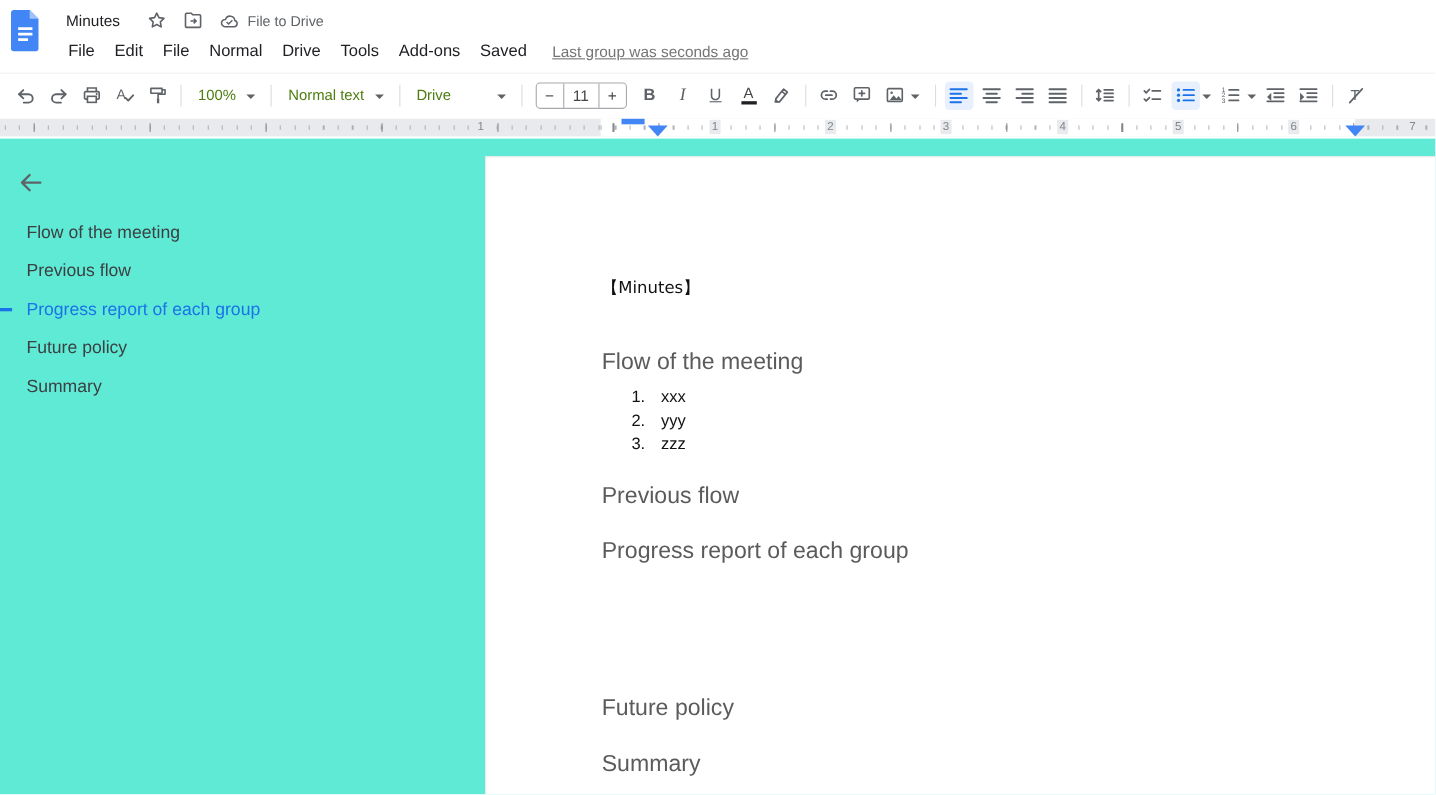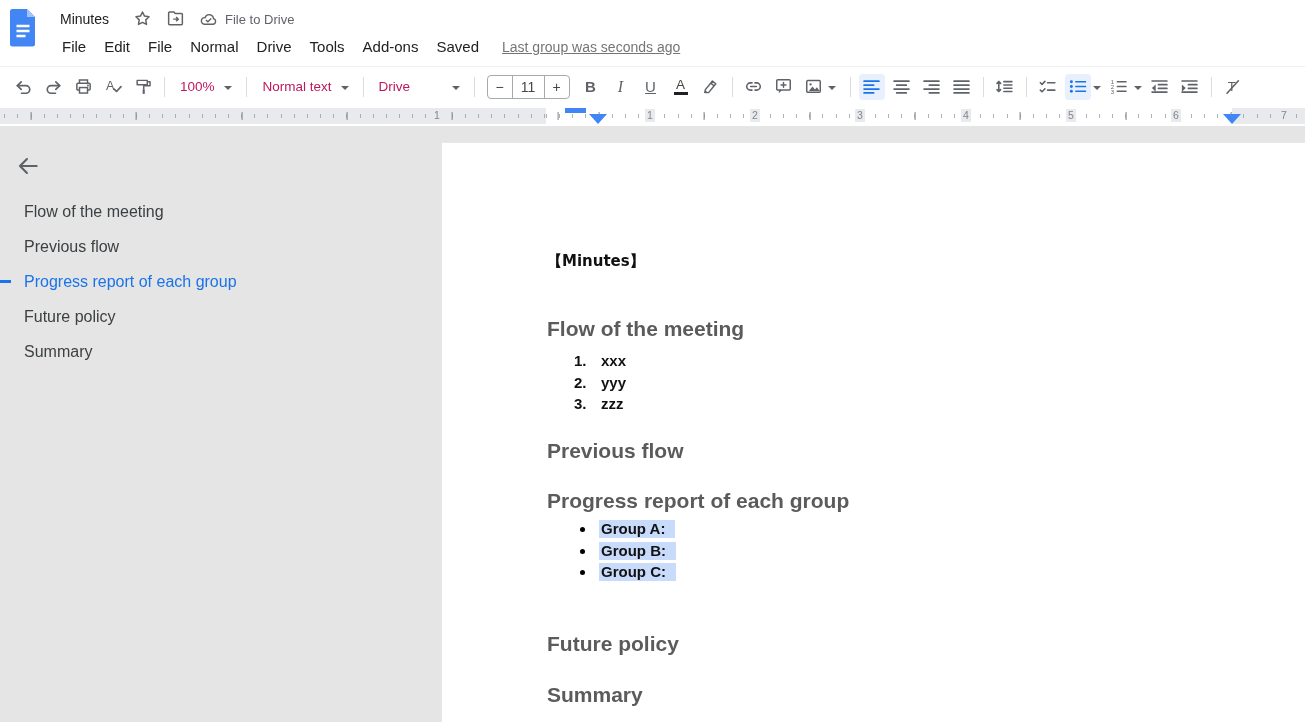--- a/index.html
+++ b/index.html
@@ -20,25 +20,25 @@
   .menu { font-size:15px; color:#202124; padding:2px 9px; border-radius:4px; cursor:pointer; }
   .lastedit { margin-left:14px; font-size:14px; color:#757575; text-decoration:underline; cursor:pointer; }
 
   
   .toolbar { height:40px; display:flex; align-items:center; padding:0 8px; border-top:1px solid #eef0f2; }
   .tb { height:26px; min-width:26px; padding:0 3px; margin:0 2px; border-radius:4px;
         display:inline-flex; align-items:center; justify-content:center; color:#5f6368; cursor:pointer; }
   .tb svg { width:19px; height:19px; }
   .tb.active { background:var(--activebg,#e8f0fe); color:var(--accent,#1a73e8); }
   .sep { width:1px; height:20px; background:#dadce0; margin:0 6px; flex:0 0 auto; }
-  .tbtext { font-size:13.5px; color:#be185d; padding:0 4px; }
+  .tbtext { font-size:13.5px; color:#4d7c0f; padding:0 4px; }
   .caret { width:0; height:0; border-left:4px solid transparent; border-right:4px solid transparent;
            border-top:4.5px solid #5f6368; margin:2px 3px 0 5px; }
   .wide  { min-width:0; }
-  .stylesel .tbtext { min-width:78px; text-align:right; }
+  .stylesel .tbtext { min-width:78px; text-align:center; }
   .fontsel .tbtext { min-width:72px; text-align:left; }
   .fsg { display:flex; align-items:center; height:24px; border:1px solid #a6a9ad; border-radius:4px; margin:0 6px; }
   .fsg .cell { width:24px; height:100%; display:flex; align-items:center; justify-content:center;
                font-size:14px; color:#444746; cursor:pointer; }
   .fsg .val { width:33px; border-left:1px solid #a6a9ad; border-right:1px solid #a6a9ad; cursor:text; }
   .glyphB { font-weight:bold; font-size:15px; color:#5f6368; }
   .glyphI { font-style:italic; font-family:"Liberation Serif",serif; font-size:16px; color:#5f6368; }
   .glyphU { font-size:15px; text-decoration:underline; color:#5f6368; }
   .acol { display:flex; flex-direction:column; align-items:center; line-height:1; }
   .acol .aletter { font-size:13.5px; font-weight:500; color:#444746; }
@@ -56,34 +56,34 @@
     background-position-x:598.6px; }
   .r-num { position:absolute; top:1px; transform:translateX(-50%); font-size:10.5px; color:#80868b;
     background:inherit; padding:0 2px; line-height:13px; }
   .m-firstline { position:absolute; left:565px; top:0; width:21px; height:5px; background:var(--marker,#4285f4); cursor:ew-resize; }
   .m-left { position:absolute; left:589px; top:6px; width:0; height:0; cursor:ew-resize;
     border-left:9px solid transparent; border-right:9px solid transparent; border-top:10px solid var(--marker,#4285f4); }
   .m-right { position:absolute; left:1223px; top:6px; width:0; height:0; cursor:ew-resize;
     border-left:9px solid transparent; border-right:9px solid transparent; border-top:10px solid var(--marker,#4285f4); }
 
   
-  .content { position:relative; height:596px; background:#e5e5e5; overflow:hidden; }
+  .content { position:relative; height:596px; background:#5eead4; overflow:hidden; }
   .outline { position:absolute; left:0; top:0; width:441px; height:100%; padding-top:28px; }
   .back { width:26px; height:26px; margin-left:16px; color:#5f6368; cursor:pointer; }
   .back svg { width:24px; height:24px; }
   .o-items { margin-top:14px; }
   .o-item { position:relative; height:35px; display:flex; align-items:center; padding-left:24px;
             font-size:16px; color:#3c4043; cursor:pointer; }
   .o-item.active { color:var(--accent,#1a73e8); }
   .o-item.active::before { content:""; position:absolute; left:0; top:16px; width:11px; height:3px;
             background:var(--accent,#1a73e8); }
 
   .page { position:absolute; left:441px; top:16px; width:880px; height:640px; background:#fff;
           border:1px solid #e6e8ea; border-right:none; }
-  .blk { position:absolute; left:105px;font-weight:bold; }
+  .blk { position:absolute; left:105px; }
   .t-minutes { top:107px; font-size:15px; line-height:22px; color:#111;
                font-family:"DejaVu Sans","Liberation Sans",sans-serif; }
   .dhead { font-size:21px; line-height:26px; color:#5b5b5b; }
   .h-flow { top:173px; } .h-prev { top:295px; } .h-prog { top:345px; }
   .h-fut { top:488px; } .h-sum { top:539px; }
   .numlist { top:207px; font-size:15px; color:#111; }
   .n-row { display:flex; padding-left:27px; line-height:21.7px; }
   .n-marker { width:15px; margin-right:12px; }
   .bullist { top:375px; font-size:15px; color:#111; }
   .b-row { position:relative; padding-left:54px; line-height:21.7px; height:21.7px; }
@@ -372,28 +372,17 @@
       </div>
       <div class="n-row">
         <span class="n-marker">3.</span>
         <span>zzz</span>
       </div>
     </div>
 
     <div class="blk dhead h-prev">Previous flow</div>
     <div class="blk dhead h-prog">Progress report of each group</div>
 
-    <div class="blk bullist">
-      <div class="b-row">
-        <span class="sel">Group A:</span>
-      </div>
-      <div class="b-row">
-        <span class="sel">Group B:</span>
-      </div>
-      <div class="b-row">
-        <span class="sel">Group C:</span>
-      </div>
-    </div>
 
     <div class="blk dhead h-fut">Future policy</div>
     <div class="blk dhead h-sum">Summary</div>
   </div>
 </div>
 
 </body></html>

